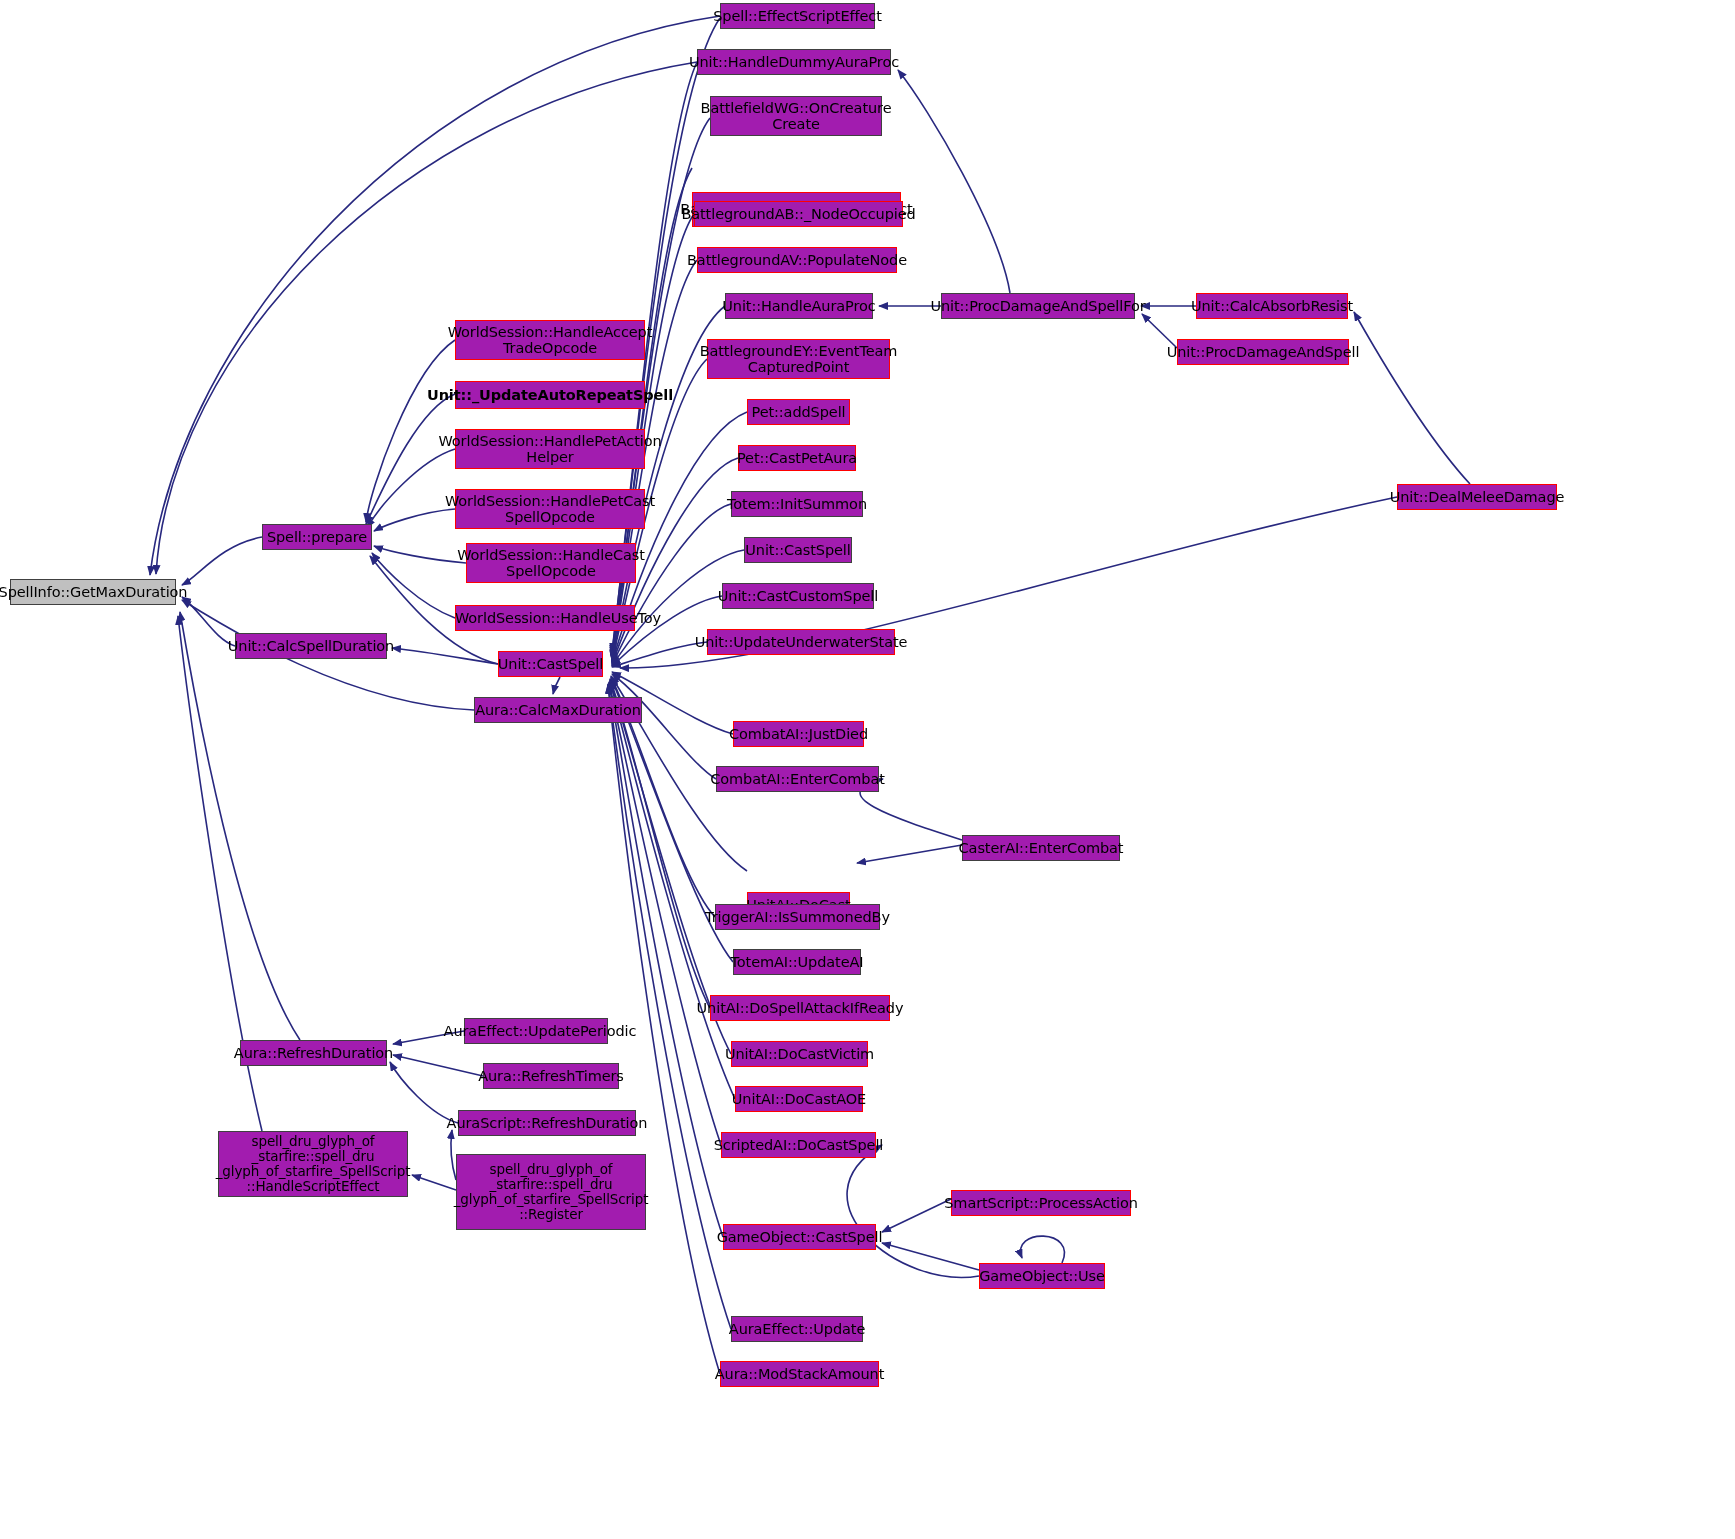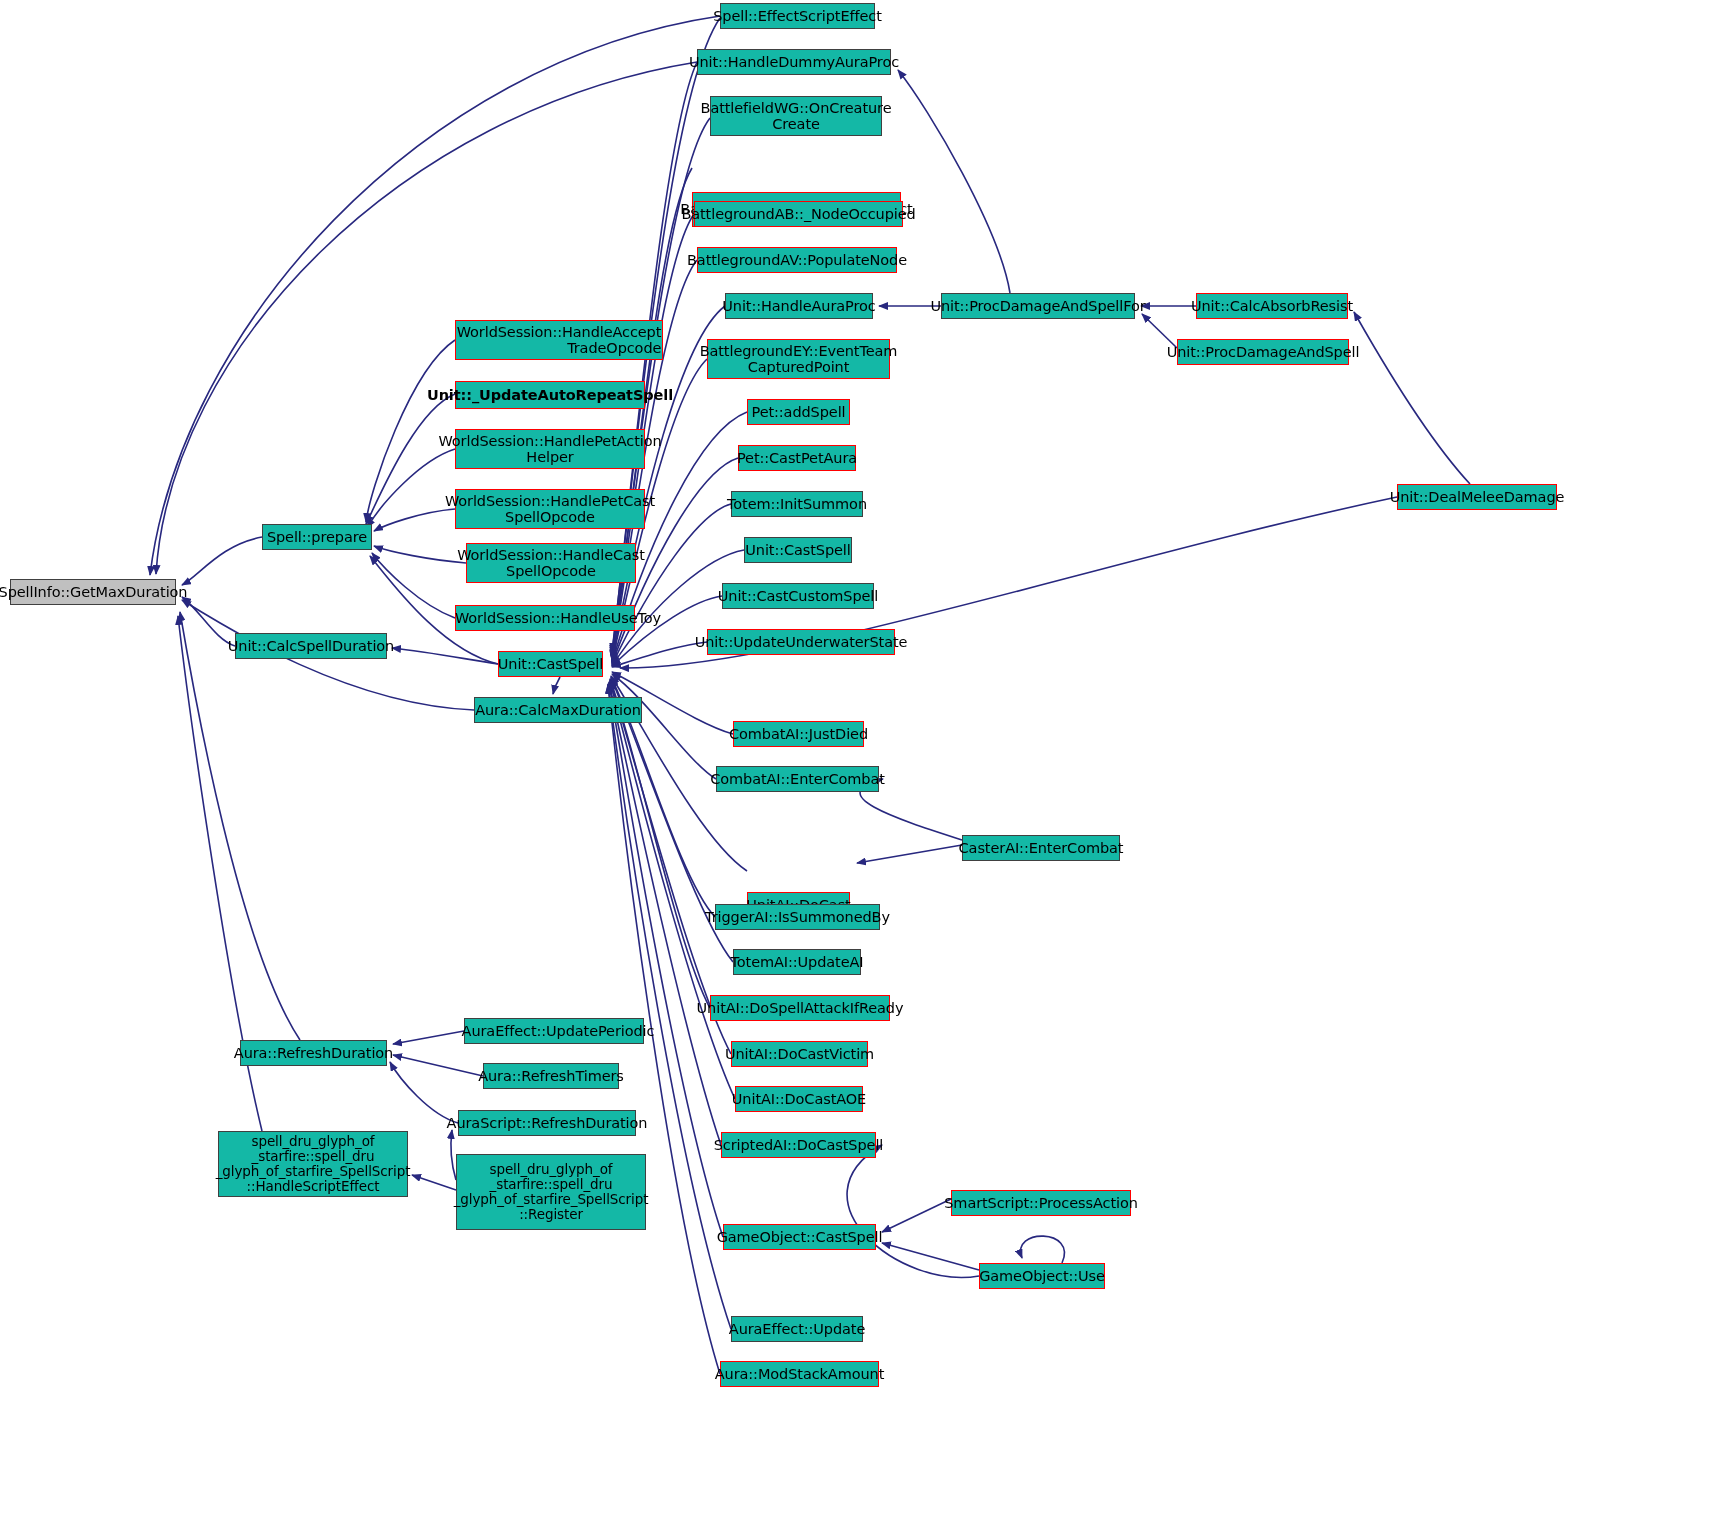--- a/index.html
+++ b/index.html
@@ -23,21 +23,21 @@
     height: 1539px;
     pointer-events: none;
   }
   .node {
     position: absolute;
     box-sizing: border-box;
     display: flex;
     align-items: center;
     justify-content: center;
     text-align: center;
-    background: #14b8a6;
+    background: #a21caf;
     border: 1px solid #ff0000;
     color: #000000;
     font-size: 14.5px;
     line-height: 1.12;
     letter-spacing: -0.1px;
     white-space: pre-line;
     padding: 0 4px;
     z-index: 5;
   }
   .node.dark {
@@ -142,21 +142,21 @@
   <div class="node root" style="left:10px;  top:579px;  width:166px; height:26px;">SpellInfo::GetMaxDuration</div>
   <div class="node dark" style="left:262px; top:524px;  width:110px; height:26px;">Spell::prepare</div>
   <div class="node dark" style="left:235px; top:633px;  width:152px; height:26px;">Unit::CalcSpellDuration</div>
   <div class="node dark" style="left:474px; top:697px;  width:168px; height:26px;">Aura::CalcMaxDuration</div>
   <div class="node dark" style="left:240px; top:1040px; width:147px; height:26px;">Aura::RefreshDuration</div>
   <div class="node dark" style="left:218px; top:1131px; width:190px; height:66px; font-size:13.5px;">spell_dru_glyph_of
 _starfire::spell_dru
 _glyph_of_starfire_SpellScript
 ::HandleScriptEffect</div>
 
-  <div class="node" style="left:455px; top:320px; width:208px; height:40px;text-align:right;">WorldSession::HandleAccept
+  <div class="node" style="left:455px; top:320px; width:190px; height:40px;">WorldSession::HandleAccept
 TradeOpcode</div>
   <div class="node" style="left:455px; top:381px; width:190px; height:28px;font-weight:bold;">Unit::_UpdateAutoRepeatSpell</div>
   <div class="node" style="left:455px; top:429px; width:190px; height:40px;">WorldSession::HandlePetAction
 Helper</div>
   <div class="node" style="left:455px; top:489px; width:190px; height:40px;">WorldSession::HandlePetCast
 SpellOpcode</div>
   <div class="node" style="left:466px; top:543px; width:170px; height:40px;">WorldSession::HandleCast
 SpellOpcode</div>
   <div class="node" style="left:455px; top:605px; width:180px; height:26px;padding-left:30px;">WorldSession::HandleUseToy</div>
 
@@ -184,21 +184,21 @@
   <div class="node dark" style="left:715px; top:904px; width:165px; height:26px;">TriggerAI::IsSummonedBy</div>
   <div class="node dark" style="left:733px; top:949px; width:128px; height:26px;">TotemAI::UpdateAI</div>
   <div class="node" style="left:710px; top:995px;  width:180px; height:26px;">UnitAI::DoSpellAttackIfReady</div>
   <div class="node" style="left:731px; top:1041px; width:137px; height:26px;">UnitAI::DoCastVictim</div>
   <div class="node" style="left:735px; top:1086px; width:128px; height:26px;">UnitAI::DoCastAOE</div>
   <div class="node" style="left:721px; top:1132px; width:155px; height:26px;">ScriptedAI::DoCastSpell</div>
   <div class="node" style="left:723px; top:1224px; width:153px; height:26px;">GameObject::CastSpell</div>
   <div class="node dark" style="left:731px; top:1316px; width:132px; height:26px;">AuraEffect::Update</div>
   <div class="node" style="left:720px; top:1361px; width:159px; height:26px;">Aura::ModStackAmount</div>
 
-  <div class="node dark" style="left:464px; top:1018px; width:180px; height:26px;padding-left:12px;">AuraEffect::UpdatePeriodic</div>
+  <div class="node dark" style="left:464px; top:1018px; width:144px; height:26px;padding-left:12px;">AuraEffect::UpdatePeriodic</div>
   <div class="node dark" style="left:483px; top:1063px; width:136px; height:26px;">Aura::RefreshTimers</div>
   <div class="node dark" style="left:458px; top:1110px; width:178px; height:26px;">AuraScript::RefreshDuration</div>
   <div class="node dark" style="left:456px; top:1154px; width:190px; height:76px; font-size:13.5px;">spell_dru_glyph_of
 _starfire::spell_dru
 _glyph_of_starfire_SpellScript
 ::Register</div>
 
   <div class="node dark" style="left:941px;  top:293px; width:194px; height:26px;">Unit::ProcDamageAndSpellFor</div>
   <div class="node" style="left:1196px; top:293px; width:152px; height:26px;">Unit::CalcAbsorbResist</div>
   <div class="node" style="left:1177px; top:339px; width:172px; height:26px;">Unit::ProcDamageAndSpell</div>

